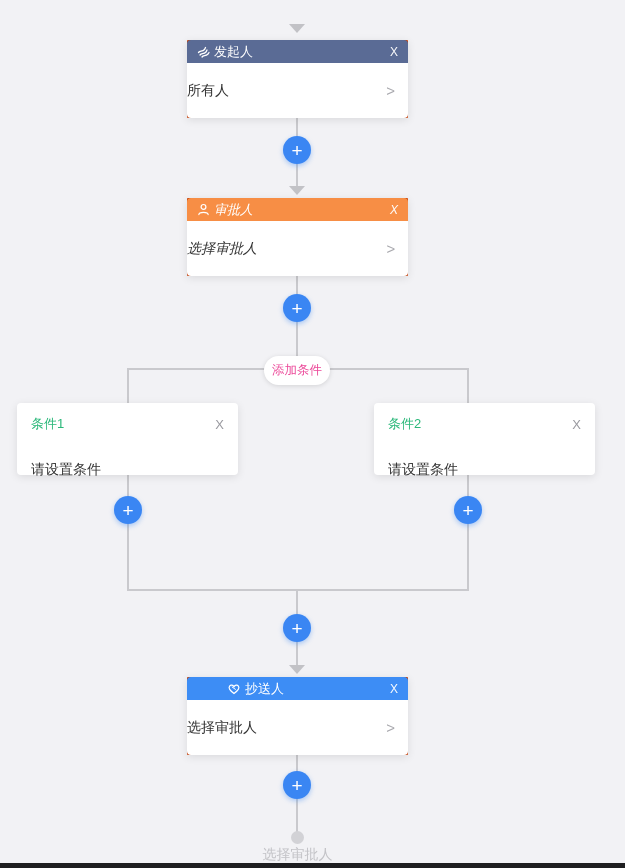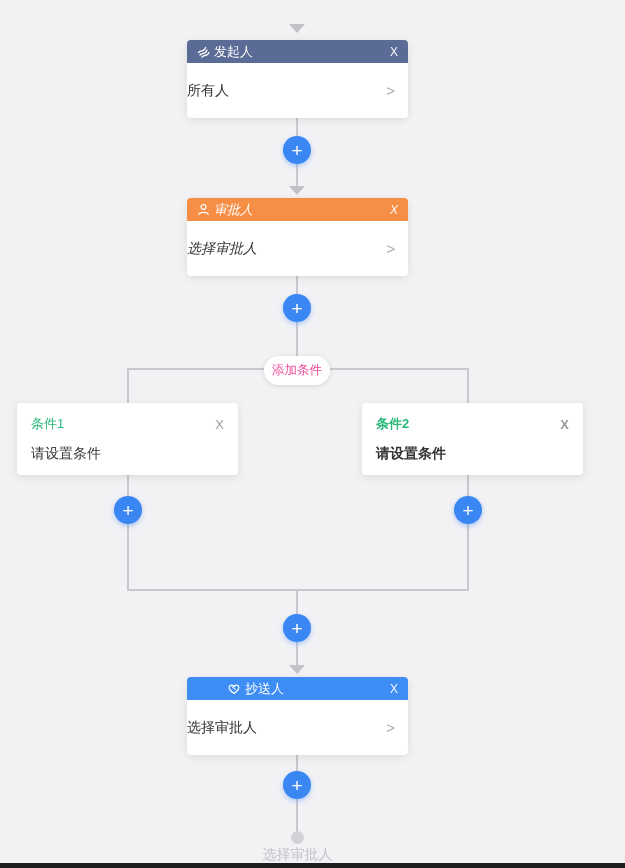--- a/index.html
+++ b/index.html
@@ -9,21 +9,21 @@
   }
   .vline,.hline{position:absolute;background:#c9c9cd;}
   .vline{width:2px;}
   .hline{height:2px;}
   .arrowhead{
     position:absolute;width:0;height:0;
     border-left:8px solid transparent;border-right:8px solid transparent;
     border-top:9px solid #c2c2c6;
   }
   .node{
-    position:absolute;width:221px;border-radius:7px;background:#c2410c;
+    position:absolute;width:221px;border-radius:1px;background:#c2410c;
     box-shadow:0 2px 8px rgba(0,0,0,0.10);
   }
   .node-header{
     height:23px;display:flex;align-items:center;padding:0 10px;
     border-radius:4px 4px 0 0;color:#fff;font-size:13px;
   }
   .hdr-initiator{background:#5a6b95;}
   .hdr-approver{background:#f78e45;}
   .hdr-cc{background:#3d8df5;padding-left:40px;}
   .node-header .hdr-icon{display:flex;align-items:center;margin-right:4px;}
@@ -44,21 +44,21 @@
     border-radius:15px;display:flex;align-items:center;justify-content:center;
     font-size:12.5px;color:#ec4899;cursor:pointer;box-shadow:0 1px 5px rgba(0,0,0,0.13);
   }
   .cond-card{
     position:absolute;top:403px;width:221px;height:72px;background:#fff;border-radius:4px;
     box-shadow:0 2px 8px rgba(0,0,0,0.10);padding:12px 14px;box-sizing:border-box;cursor:pointer;
   }
   .cond-top{display:flex;align-items:center;font-size:13px;}
   .cond-label{color:#2bb87a;}
   .cond-close{margin-left:auto;color:#9a9aa0;font-size:13px;cursor:pointer;}
-  .cond-value{margin-top:12px;font-size:14px;color:#333;}
+  .cond-value{margin-top:28px;font-size:14px;color:#333;}
   .end-dot{position:absolute;left:291px;top:831px;width:13px;height:13px;border-radius:50%;background:#d2d2d6;}
   .end-label{position:absolute;left:187px;top:846px;width:221px;text-align:center;font-size:14px;color:#c3c3c7;}
   .bottom-bar{position:absolute;left:0;top:863px;width:625px;height:5px;background:#1e1e20;}
 </style>
 </head>
 <body>
 
 <div class="canvas">
 
   <div class="vline" style="left:296px;top:114px;height:72px;"></div>
@@ -126,21 +126,21 @@
   </div>
 
   <div class="cond-card" style="left:17px;">
     <div class="cond-top">
       <span class="cond-label">条件1</span>
       <span class="cond-close">X</span>
     </div>
     <div class="cond-value">请设置条件</div>
   </div>
 
-  <div class="cond-card" style="left:362px;font-weight:bold;">
+  <div class="cond-card" style="left:374px;">
     <div class="cond-top">
       <span class="cond-label">条件2</span>
       <span class="cond-close">X</span>
     </div>
     <div class="cond-value">请设置条件</div>
   </div>
 
   <div class="plus-btn" style="left:114px;top:496px;">
     <span>+</span>
   </div>

